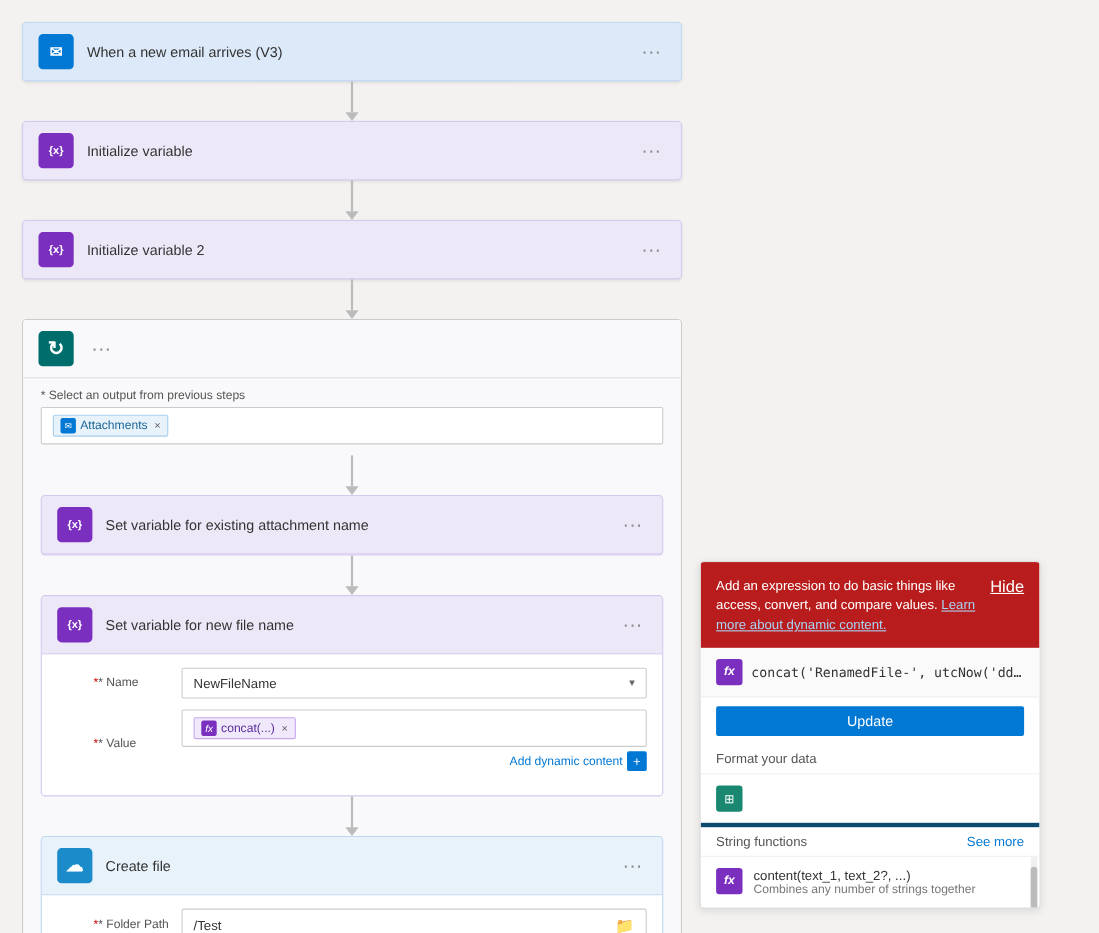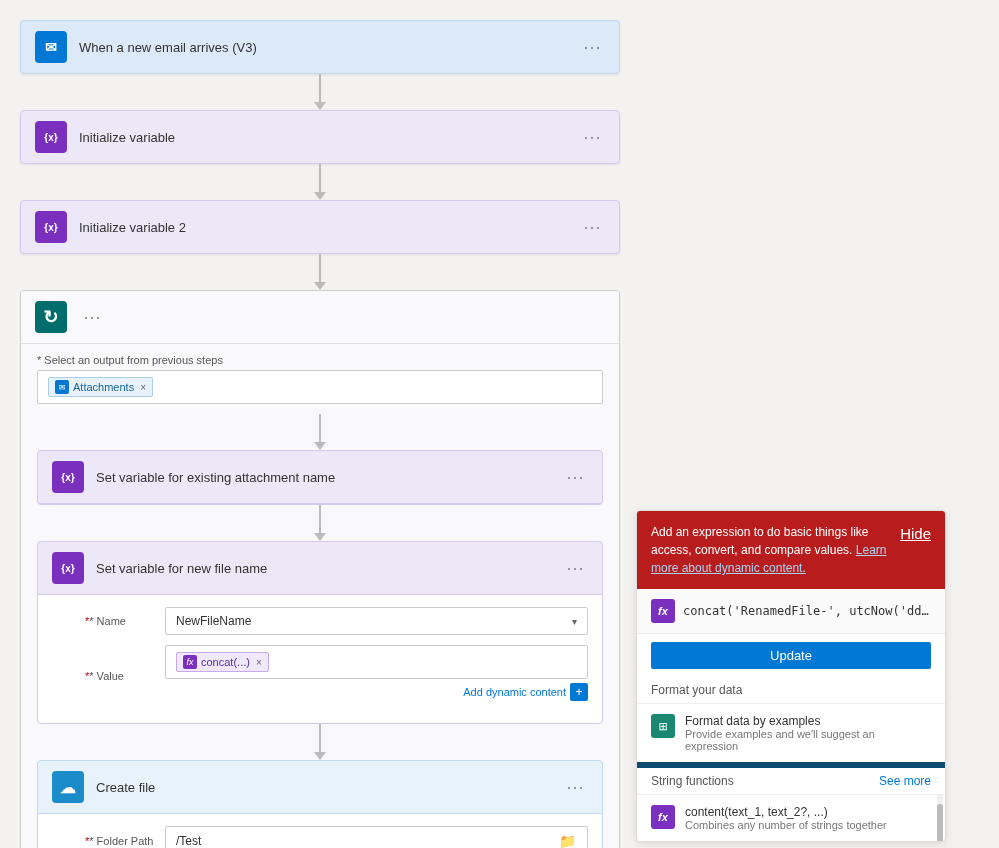--- a/index.html
+++ b/index.html
@@ -465,21 +465,21 @@
     .func-desc {
       font-size: 11px;
       color: #777;
     }
 
     .string-functions-header {
       display: flex;
       justify-content: space-between;
       align-items: center;
       padding: 6px 14px;
-      border-top: 6px solid #0c4a6e;
+      border-top: 4px solid #0c4a6e;
     }
 
     .string-functions-label {
       font-size: 12px;
       color: #555;
     }
 
     .see-more-link {
       font-size: 12px;
       color: #0078d4;
@@ -693,24 +693,20 @@
       <div class="fx-badge">fx</div>
       <div class="expr-text">concat('RenamedFile-', utcNow('ddMMyyyyHHm</div>
     </div>
 
     <button class="update-btn">Update</button>
 
     <div class="panel-section-label">Format your data</div>
 
     <div class="format-data-item">
       <div class="format-data-icon">⊞</div>
-      <div class="func-info">
-        <div class="func-name">Format data by examples</div>
-        <div class="func-desc">Provide examples and we'll suggest an expression</div>
-      </div>
     </div>
 
     <div class="string-functions-header">
       <span class="string-functions-label">String functions</span>
       <a class="see-more-link">See more</a>
     </div>
 
     <div style="position:relative;">
       <div class="panel-function-item">
         <div class="func-icon">fx</div>

